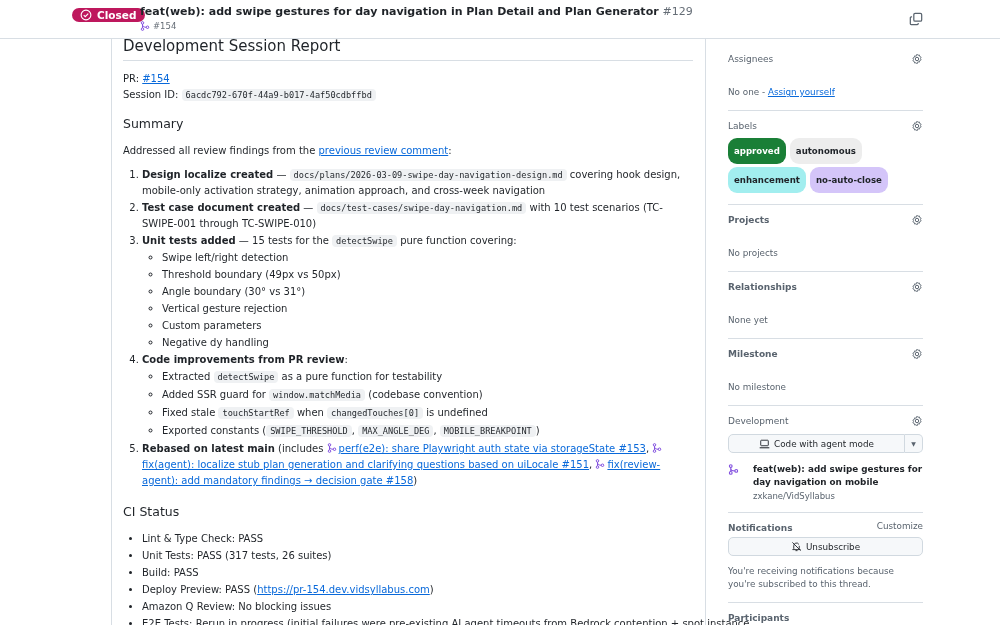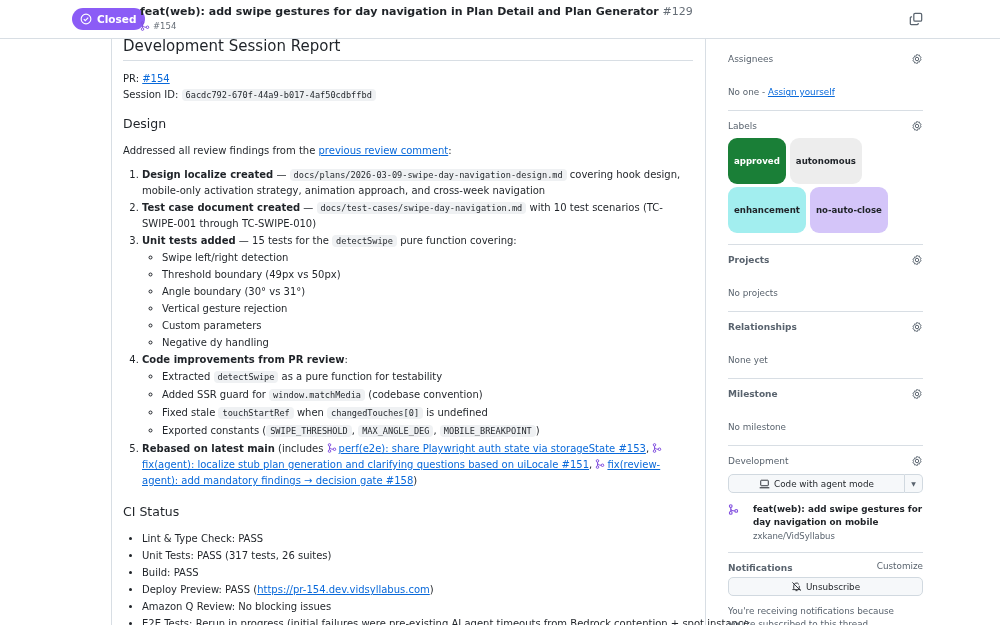--- a/index.html
+++ b/index.html
@@ -3,21 +3,21 @@
 <meta charset="utf-8">
 <style>
   * { box-sizing: border-box; margin: 0; padding: 0; }
   html, body { width: 1000px; height: 625px; overflow: hidden; background: #ffffff; }
   body { font-family: "DejaVu Sans", "Liberation Sans", sans-serif; color: #1f2328; font-size: 10.5px; position: relative; }
   a { color: #0969da; text-decoration: underline; }
   code { font-family: "DejaVu Sans Mono", "Liberation Mono", monospace; font-size: 8.6px; background: #eff1f3; border-radius: 4px; padding: 1px 4px; color: #1f2328; }
 
   
   .topbar { position: absolute; left: 0; top: 0; width: 1000px; height: 39px; border-bottom: 1px solid #d8dee4; background: #fff; z-index: 2; }
-  .state-badge { position: absolute; left: 72px; top: 8px; height: 22px; padding: 0 9px 0 8px; background: #8b5cf6; color: #fff; border-radius: 12px; display: flex; align-items: center; gap: 5px; font-size: 10.5px; font-weight: bold; }
+  .state-badge { position: absolute; left: 72px; top: 8px; height: 14px; padding: 0 9px 0 8px; background: #be185d; color: #fff; border-radius: 12px; display: flex; align-items: center; gap: 5px; font-size: 10.5px; font-weight: bold; }
   .state-badge svg { width: 12px; height: 12px; }
   .title { position: absolute; left: 140px; top: 5px; font-size: 11px; font-weight: bold; color: #1f2328; white-space: nowrap; }
   .title .num { font-weight: normal; color: #656d76; }
   .sub-ref { position: absolute; left: 140px; top: 21px; font-size: 8.5px; color: #656d76; display: flex; align-items: center; gap: 3px; }
   .copy-btn { position: absolute; left: 909px; top: 12px; width: 14px; height: 14px; }
 
   
   .body-box { position: absolute; left: 111px; top: 39px; width: 595px; height: 600px; border-left: 1px solid #d8dee4; border-right: 1px solid #d8dee4; }
   .content { position: absolute; left: 123px; top: 36px; width: 570px; }
   h1.report { font-size: 15px; font-weight: normal; color: #1f2328; padding-bottom: 4px; border-bottom: 1px solid #d8dee4; line-height: 20px; }
@@ -33,21 +33,21 @@
   ul.ci li { line-height: 17px; }
   .pr-ico { display: inline-block; width: 10px; height: 10px; vertical-align: -1px; margin-right: 2px; }
 
   
   .sidebar { position: absolute; left: 728px; top: 44px; width: 195px; }
   .sb-sec { position: relative; border-bottom: 1px solid #d8dee4; padding: 8px 0 11px; }
   .sb-head { font-size: 9px; color: #59636e; font-weight: bold; line-height: 14px; }
   .sb-gear { position: absolute; right: 0; top: 9px; width: 12px; height: 12px; }
   .sb-val { font-size: 8.8px; color: #59636e; margin-top: 20px; line-height: 13px; }
   .labels { margin-top: 5px; display: flex; flex-wrap: wrap; gap: 3px 4px; }
-  .label { font-size: 8.6px; font-weight: bold; border-radius: 9px; padding: 17px 6px; line-height: 12px; }
+  .label { font-size: 8.6px; font-weight: bold; border-radius: 9px; padding: 7px 6px; line-height: 12px; }
   .btn { border: 1px solid #d1d9e0; background: #f6f8fa; border-radius: 5px; height: 19px; display: flex; align-items: center; justify-content: center; font-size: 8.8px; color: #1f2328; gap: 4px; margin-top: 6px; }
   .split { display: flex; margin-top: 6px; }
   .split .btn { margin-top: 0; }
   .split .main-part { flex: 1; border-radius: 5px 0 0 5px; }
   .split .drop-part { width: 18px; border-radius: 0 5px 5px 0; border-left: none; }
   .dev-pr { display: flex; gap: 14px; margin-top: 10px; }
   .dev-pr .t { font-size: 8.8px; font-weight: bold; line-height: 13px; color: #1f2328; }
   .dev-pr .r { font-size: 8.5px; color: #59636e; margin-top: 2px; }
   .notif-head { display: flex; justify-content: space-between; }
   .customize { font-size: 8.8px; color: #59636e; }
@@ -86,21 +86,21 @@
 </div>
 
 <div class="body-box"></div>
 
 <div class="content">
   <h1 class="report">Development Session Report</h1>
   <div class="meta">
     <div><span>PR:</span> <a>#154</a></div>
     <div><span>Session ID:</span> <code>6acdc792-670f-44a9-b017-4af50cdbffbd</code></div>
   </div>
-  <h2 class="sec">Design</h2>
+  <h2 class="sec">Summary</h2>
   <p class="intro"><span>Addressed all review findings from the </span><a>previous review comment</a><span>:</span></p>
 
   <ol class="items">
     <li><b>Design localize created</b><span> — </span><code>docs/plans/2026-03-09-swipe-day-navigation-design.md</code><span> covering hook design, mobile-only activation strategy, animation approach, and cross-week navigation</span></li>
     <li><b>Test case document created</b><span> — </span><code>docs/test-cases/swipe-day-navigation.md</code><span> with 10 test scenarios (TC-SWIPE-001 through TC-SWIPE-010)</span></li>
     <li><b>Unit tests added</b><span> — 15 tests for the </span><code>detectSwipe</code><span> pure function covering:</span>
       <ul class="sub">
         <li>Swipe left/right detection</li>
         <li>Threshold boundary (49px vs 50px)</li>
         <li>Angle boundary (30° vs 31°)</li>

